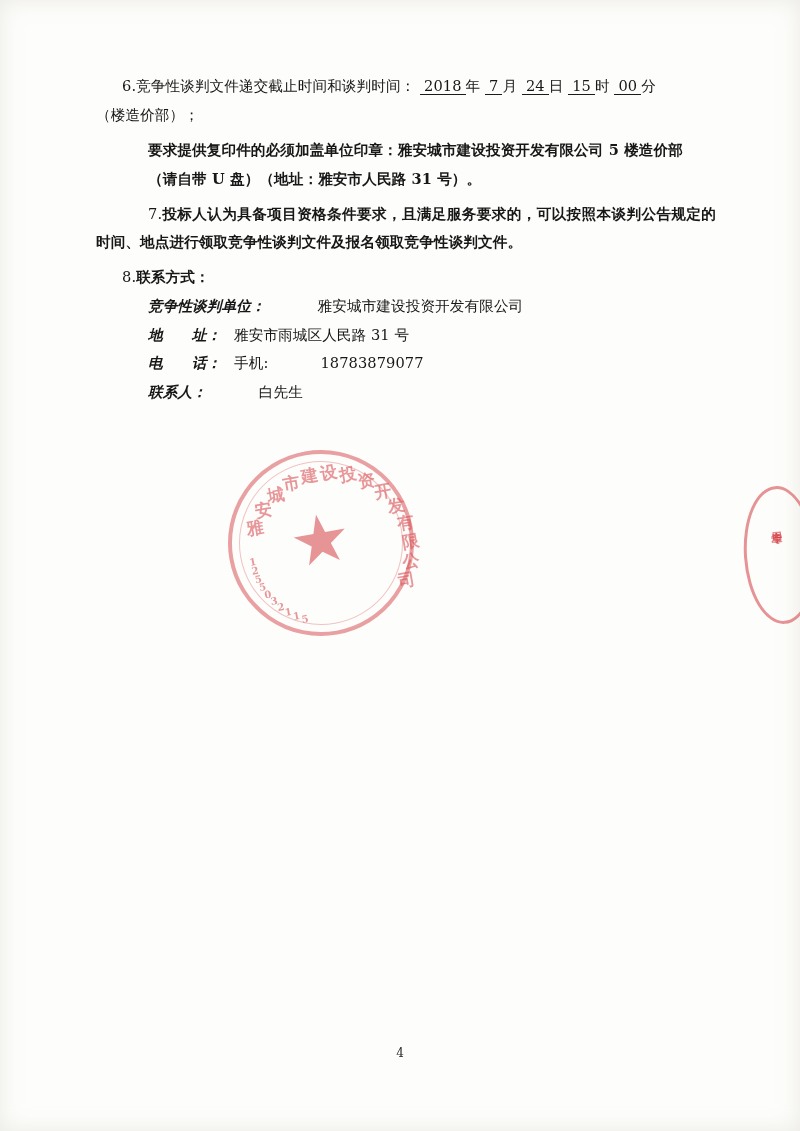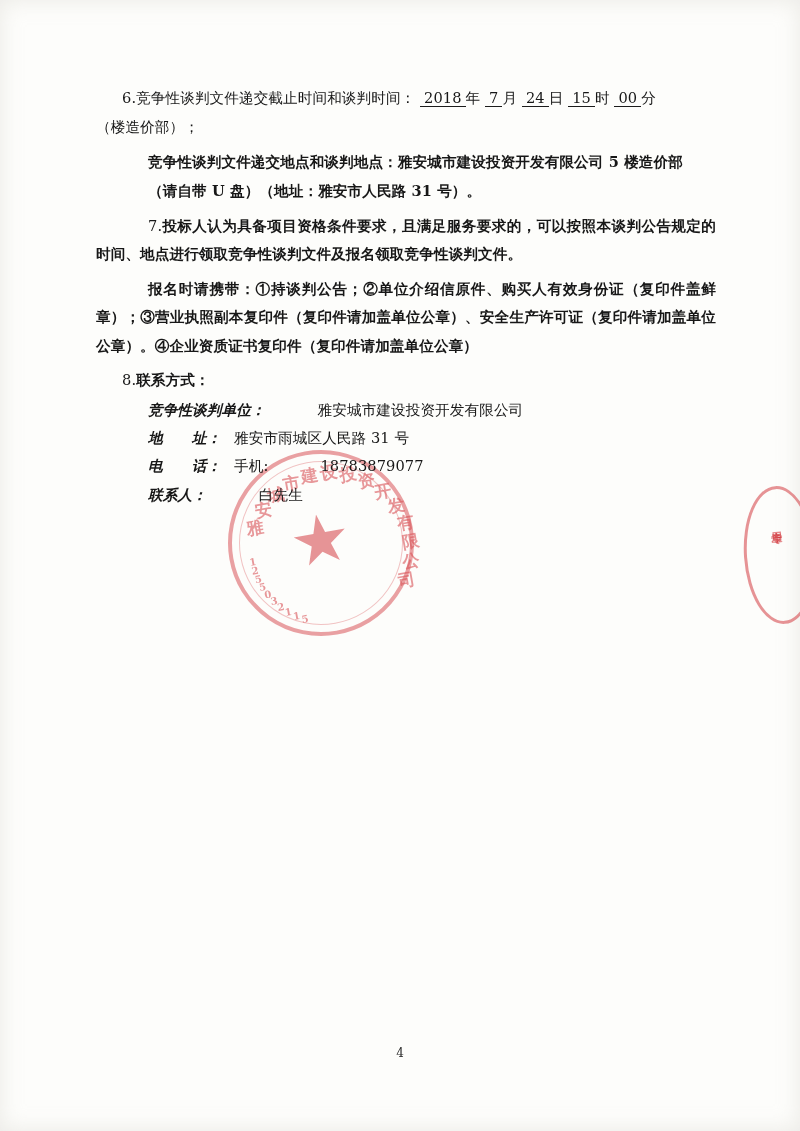--- a/index.html
+++ b/index.html
@@ -22,21 +22,21 @@
   .page:before {
     content: "";
     position: absolute;
     top: 0; left: 0; right: 0; bottom: 0;
     box-shadow: inset 0 0 22px rgba(200,198,190,0.35);
     pointer-events: none;
   }
   .doc-body {
     position: absolute;
     left: 96px;
-    top: 84px;
+    top: 72px;
     width: 620px;
     font-size: 14.6px;
     line-height: 1.95;
     color: #171717;
     letter-spacing: 0.1px;
   }
   p {
     margin: 0 0 1px 0;
     text-align: justify;
   }
@@ -199,34 +199,31 @@
       <span class="u">2018</span><span>年</span>
       <span class="u">7</span><span>月</span>
       <span class="u">24</span><span>日</span>
       <span class="u">15</span><span>时</span>
       <span class="u">00</span><span>分</span>
     </p>
 
     <p>（楼造价部）；</p>
 
     <p class="ind2 gap-before">
-      <span class="bold">竞争性谈判文件递交地点和谈判地点：</span><span class="bold">雅安城市建设投资开发有限公司 5 楼造价部</span>
+      <span class="bold">要求提供复印件的必须加盖单位印章：</span><span class="bold">雅安城市建设投资开发有限公司 5 楼造价部</span>
     </p>
 
     <p class="ind2">
       <span class="bold">（请自带 U 盘）（地址：雅安市人民路 31 号）。</span>
     </p>
 
     <p class="ind2 gap-before">
       <span>7.</span><span class="bold">投标人认为具备项目资格条件要求，且满足服务要求的，可以按照本谈判公告规定的时间、地点进行领取竞争性谈判文件及报名领取竞争性谈判文件。</span>
     </p>
 
-    <p class="ind2 gap-before">
-      <span class="bold">报名时请携带：①持谈判公告；②单位介绍信原件、购买人有效身份证（复印件盖鲜章）；③营业执照副本复印件（复印件请加盖单位公章）、安全生产许可证（复印件请加盖单位公章）。④企业资质证书复印件（复印件请加盖单位公章）</span>
-    </p>
 
 
     <p class="ind1 gap-before">
       <span>8.</span><span class="bold">联系方式：</span>
     </p>
 
     <div class="ind2">
 
       <div class="contact-line">
         <span class="contact-label" style="width:auto;flex:0 0 auto;">竞争性谈判单位：</span>

